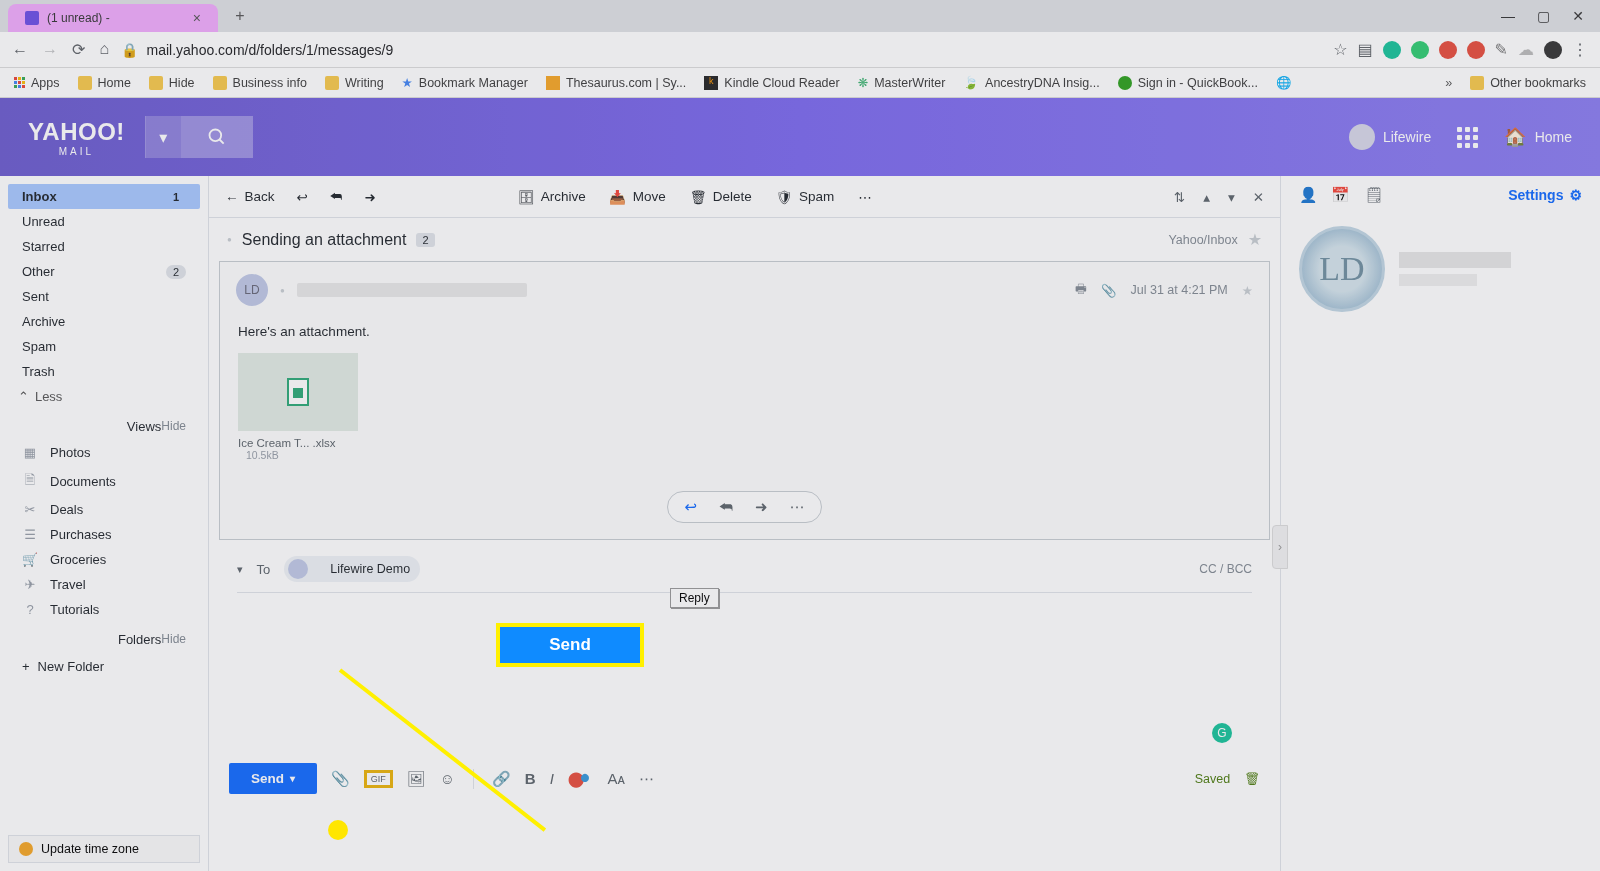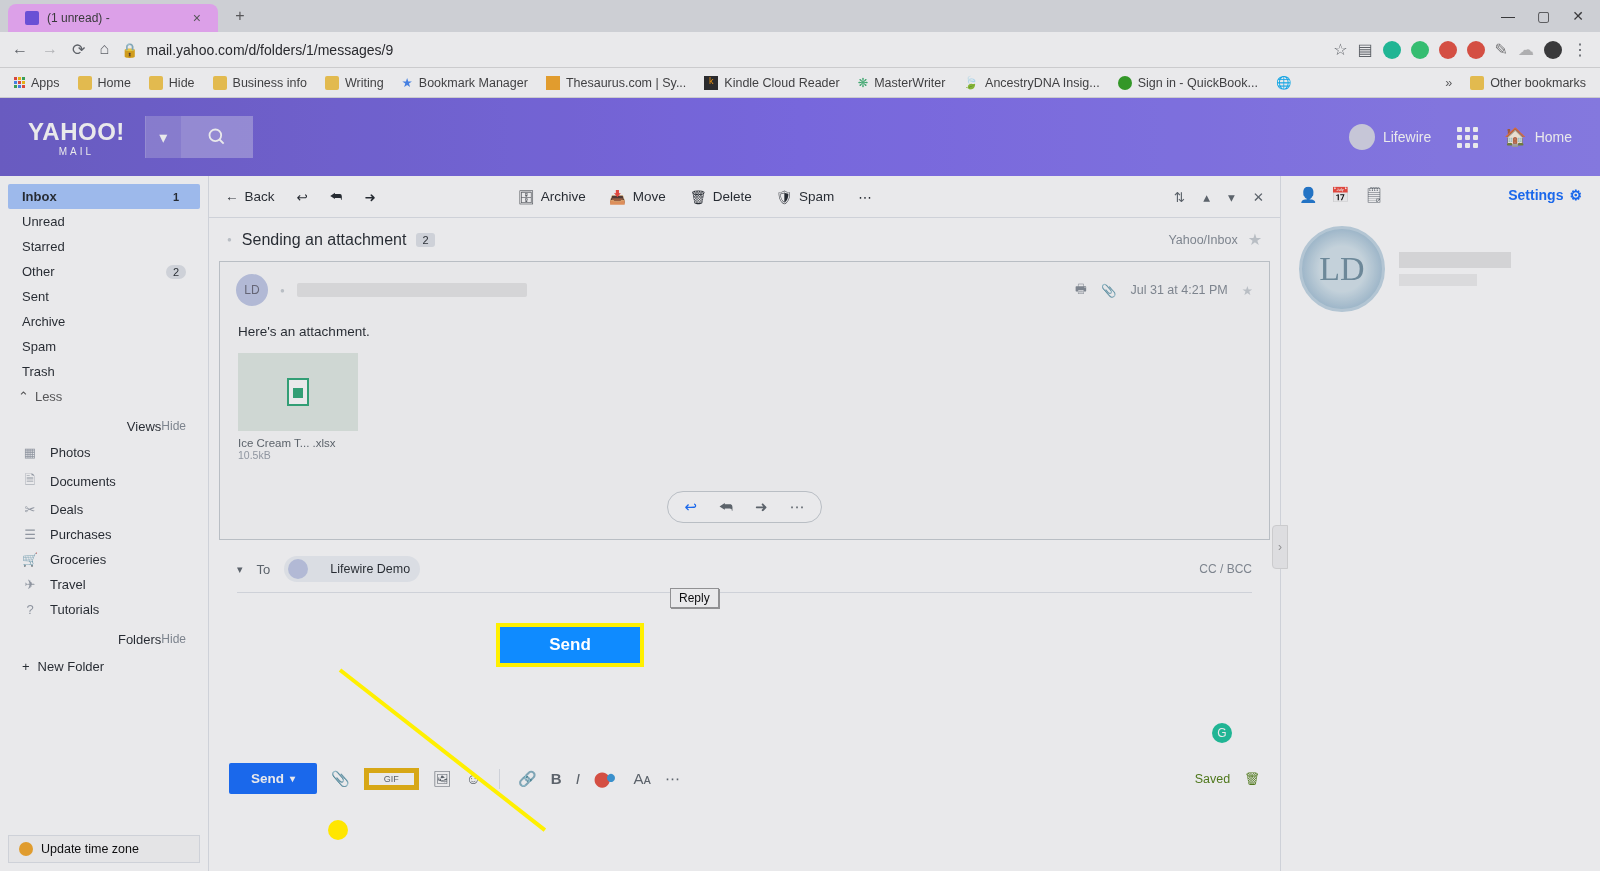--- a/index.html
+++ b/index.html
@@ -75,21 +75,21 @@
 .msg-head .av { width:32px; height:32px; border-radius:50%; background:#bfc8e6; display:flex; align-items:center; justify-content:center; font-size:12px; color:#667; }
 .msg-head .from-block { flex:1; }
 .msg-head .from-name { background:#e8e8e8; height:14px; width:230px; border-radius:2px; }
 .msg-head .meta { display:flex; gap:14px; align-items:center; color:#828a93; font-size:12.5px; }
 .msg-body { padding: 6px 18px 18px; font-size:13.5px; color:#1d2228; }
 .attach-card { margin-top:14px; width:108px; }
 .attach-thumb { width:120px; height:78px; background:#e1ebe4; display:flex; align-items:center; justify-content:center; }
 .attach-thumb .doc { width:22px; height:28px; background:#fff; border:2px solid #2aa876; position:relative; }
 .attach-thumb .doc::after { content:""; position:absolute; left:4px; top:8px; width:10px; height:10px; background:#2aa876; }
 .attach-name { font-size:11.5px; color:#5b636a; margin-top:6px; }
-.attach-size { font-size:10.5px; color:#979ea8; }
+.attach-size { font-size:10.5px; color:#979ea8;margin-left:8px; }
 .msg-actions { display:flex; justify-content:center; padding:12px 0 16px; }
 .pill { border:1px solid #c7cdd2; border-radius:22px; padding:6px 16px; display:flex; gap:22px; font-size:15px; color:#5b636a; background:#fff; }
 .pill .reply-i { color:#0f69ff; }
 .reply-tooltip { position:absolute; left:670px; top:588px; background:#fff; border:1px solid #999; padding:2px 8px; font-size:12px; z-index:40; box-shadow:1px 1px 0 #999; }
 
 
 .compose-block { padding: 10px 28px; }
 .to-row { display:flex; align-items:center; gap:14px; border-bottom:1px solid #e0e4e9; padding:6px 0 10px; font-size:13px; color:#5b636a; }
 .chip { background:#eef2f6; border-radius:14px; padding:3px 10px 3px 4px; display:flex; align-items:center; gap:22px; font-size:12.5px; color:#1d2228; }
 .chip .cav { width:20px; height:20px; border-radius:50%; background:#bfc8e6; }
@@ -439,21 +439,21 @@
           <div class="grammarly">G</div>
         </div>
     </div>
 
     <div class="compose-toolbar">
       <div class="send-btn-sm">
         <span>Send</span>
         <span style="font-size:10px">▾</span>
       </div>
       <span class="ctb-icon">📎</span>
-      <span class="ctb-icon" style="border:5px solid #eab308;font-size:9px;padding:1px 15px">GIF</span>
+      <span class="ctb-icon" style="border:3px solid #eab308;font-size:9px;padding:1px 4px">GIF</span>
       <span class="ctb-icon">🖼</span>
       <span class="ctb-icon">☺</span>
       <div class="ctb-sep"></div>
       <span class="ctb-icon">🔗</span>
       <span class="ctb-icon"><b>B</b></span>
       <span class="ctb-icon"><i>I</i></span>
       <span class="ctb-icon" style="color:#e74c3c">⬤<span style="color:#3498db;font-size:8px;position:relative;left:-4px;top:-4px">⬤</span></span>
       <span class="ctb-icon">Aᴀ</span>
       <span class="ctb-icon">⋯</span>
       <div class="right">

